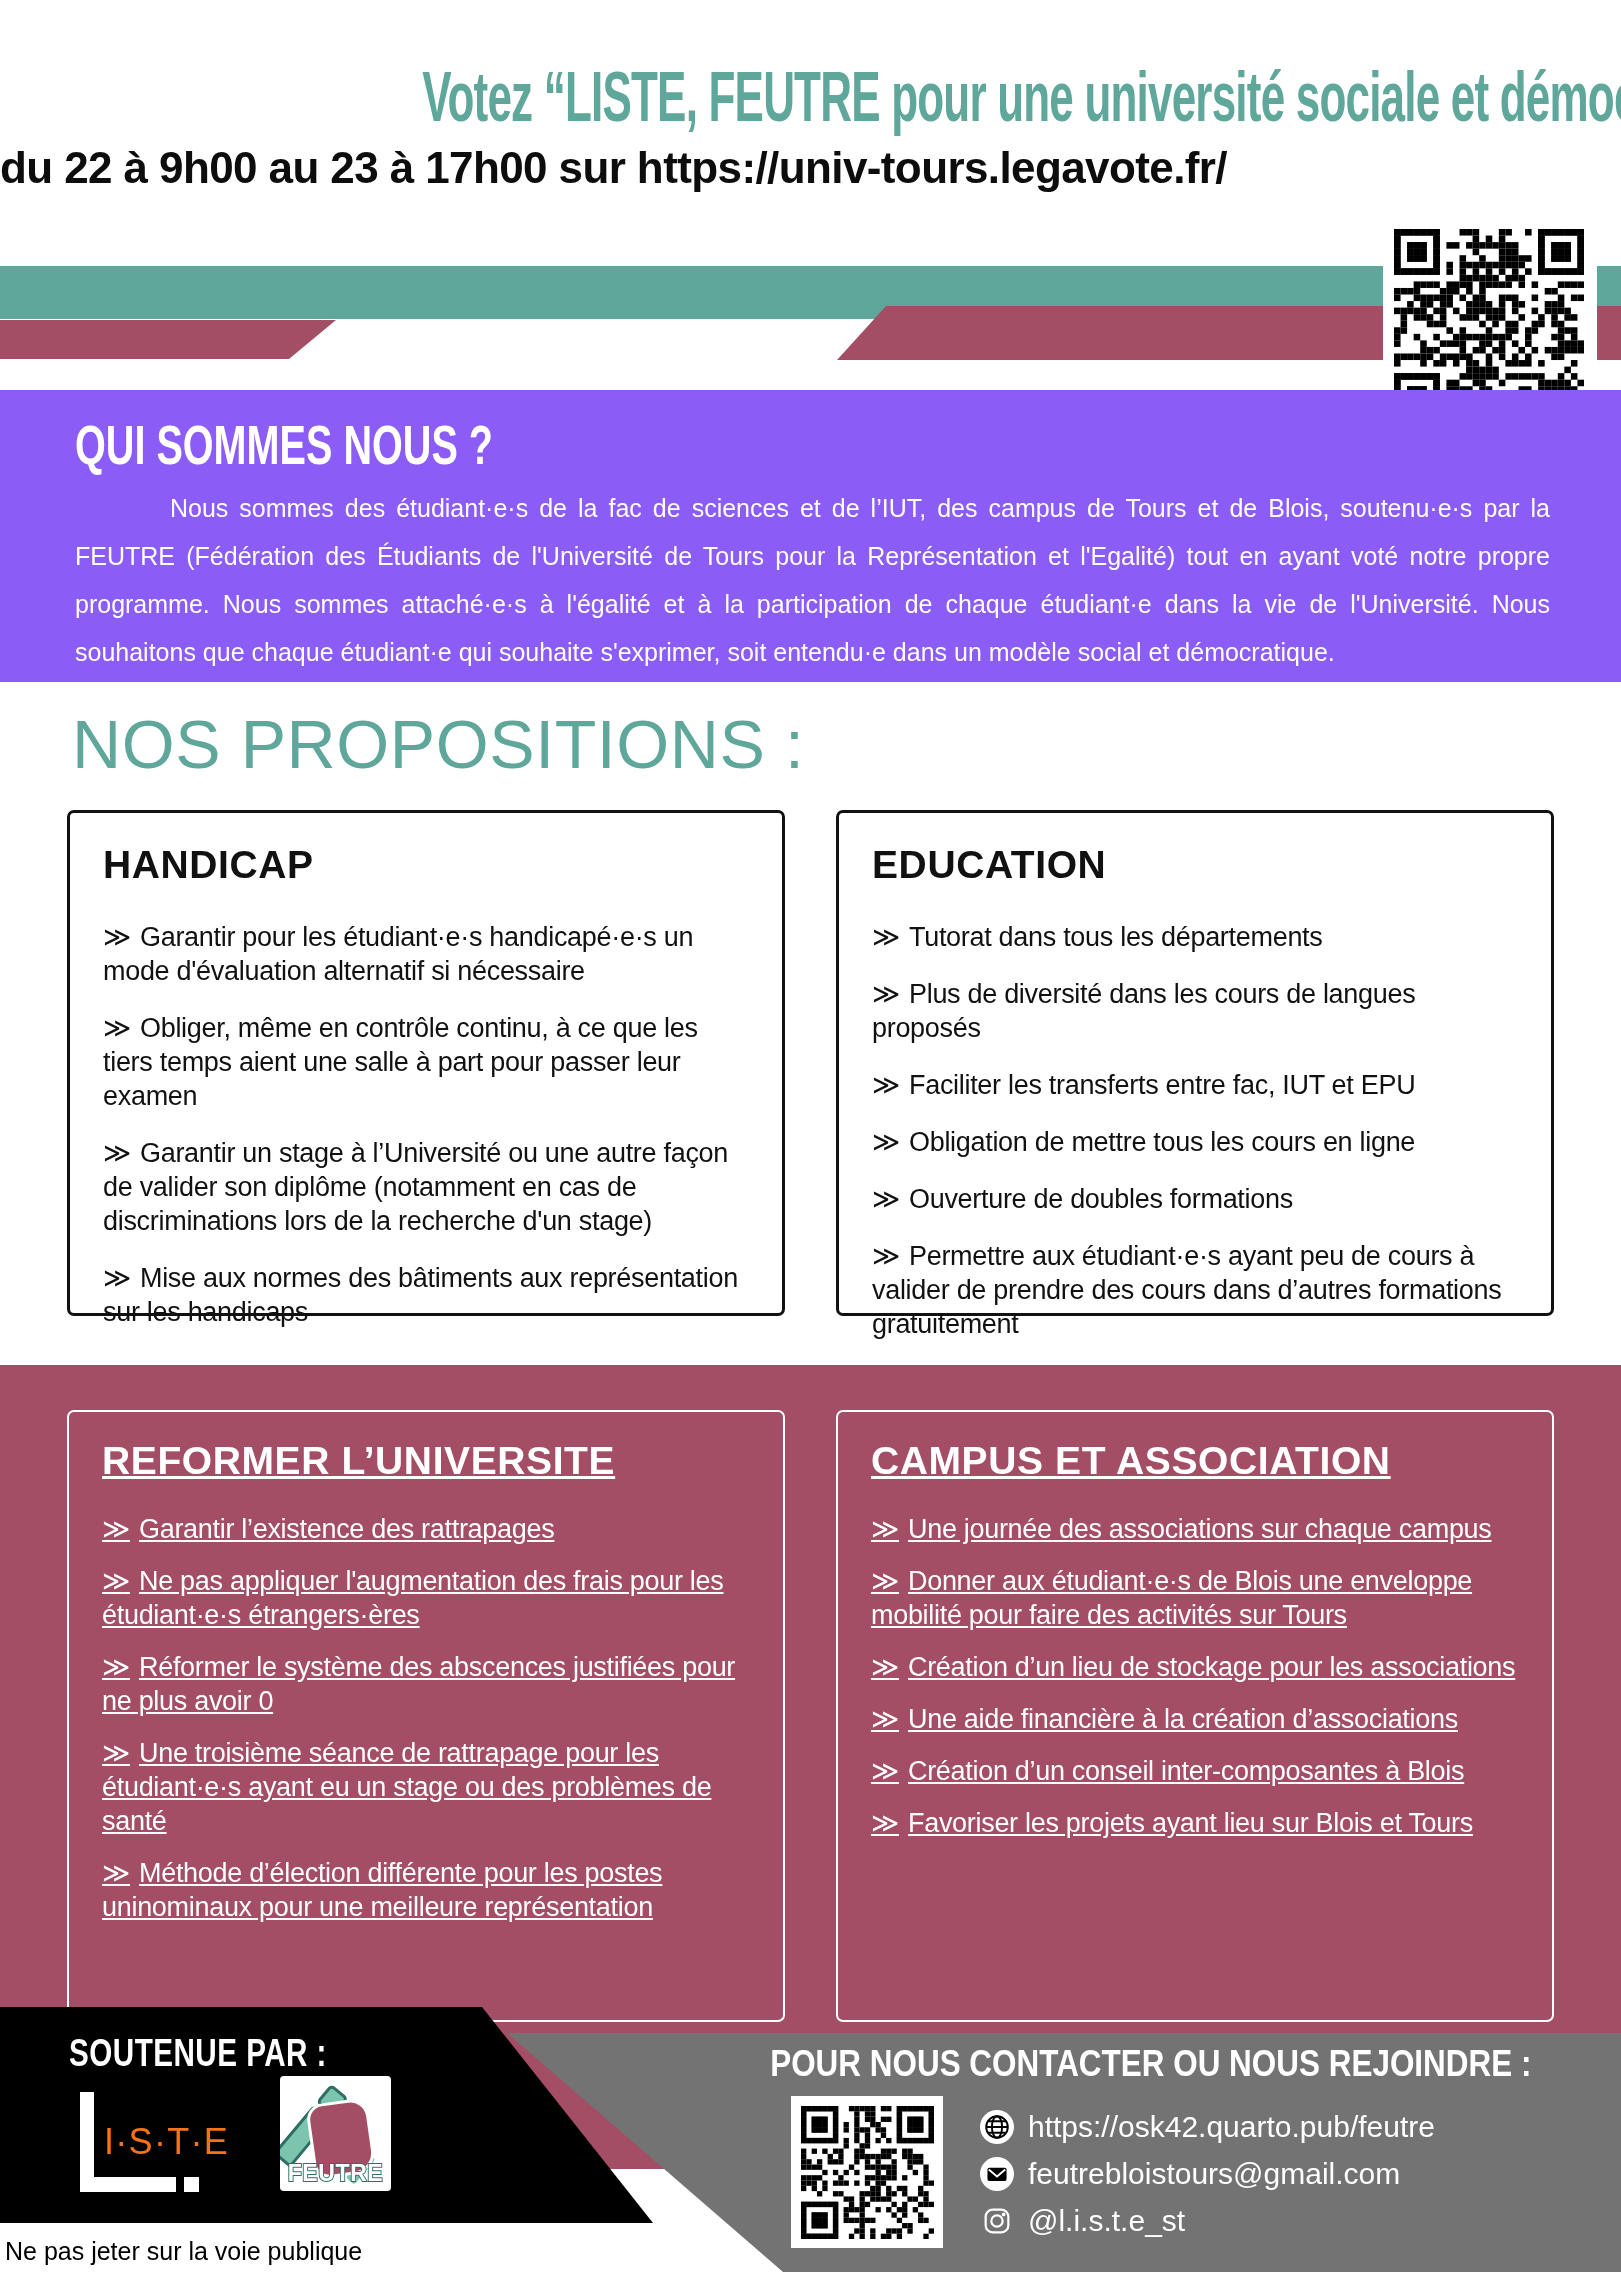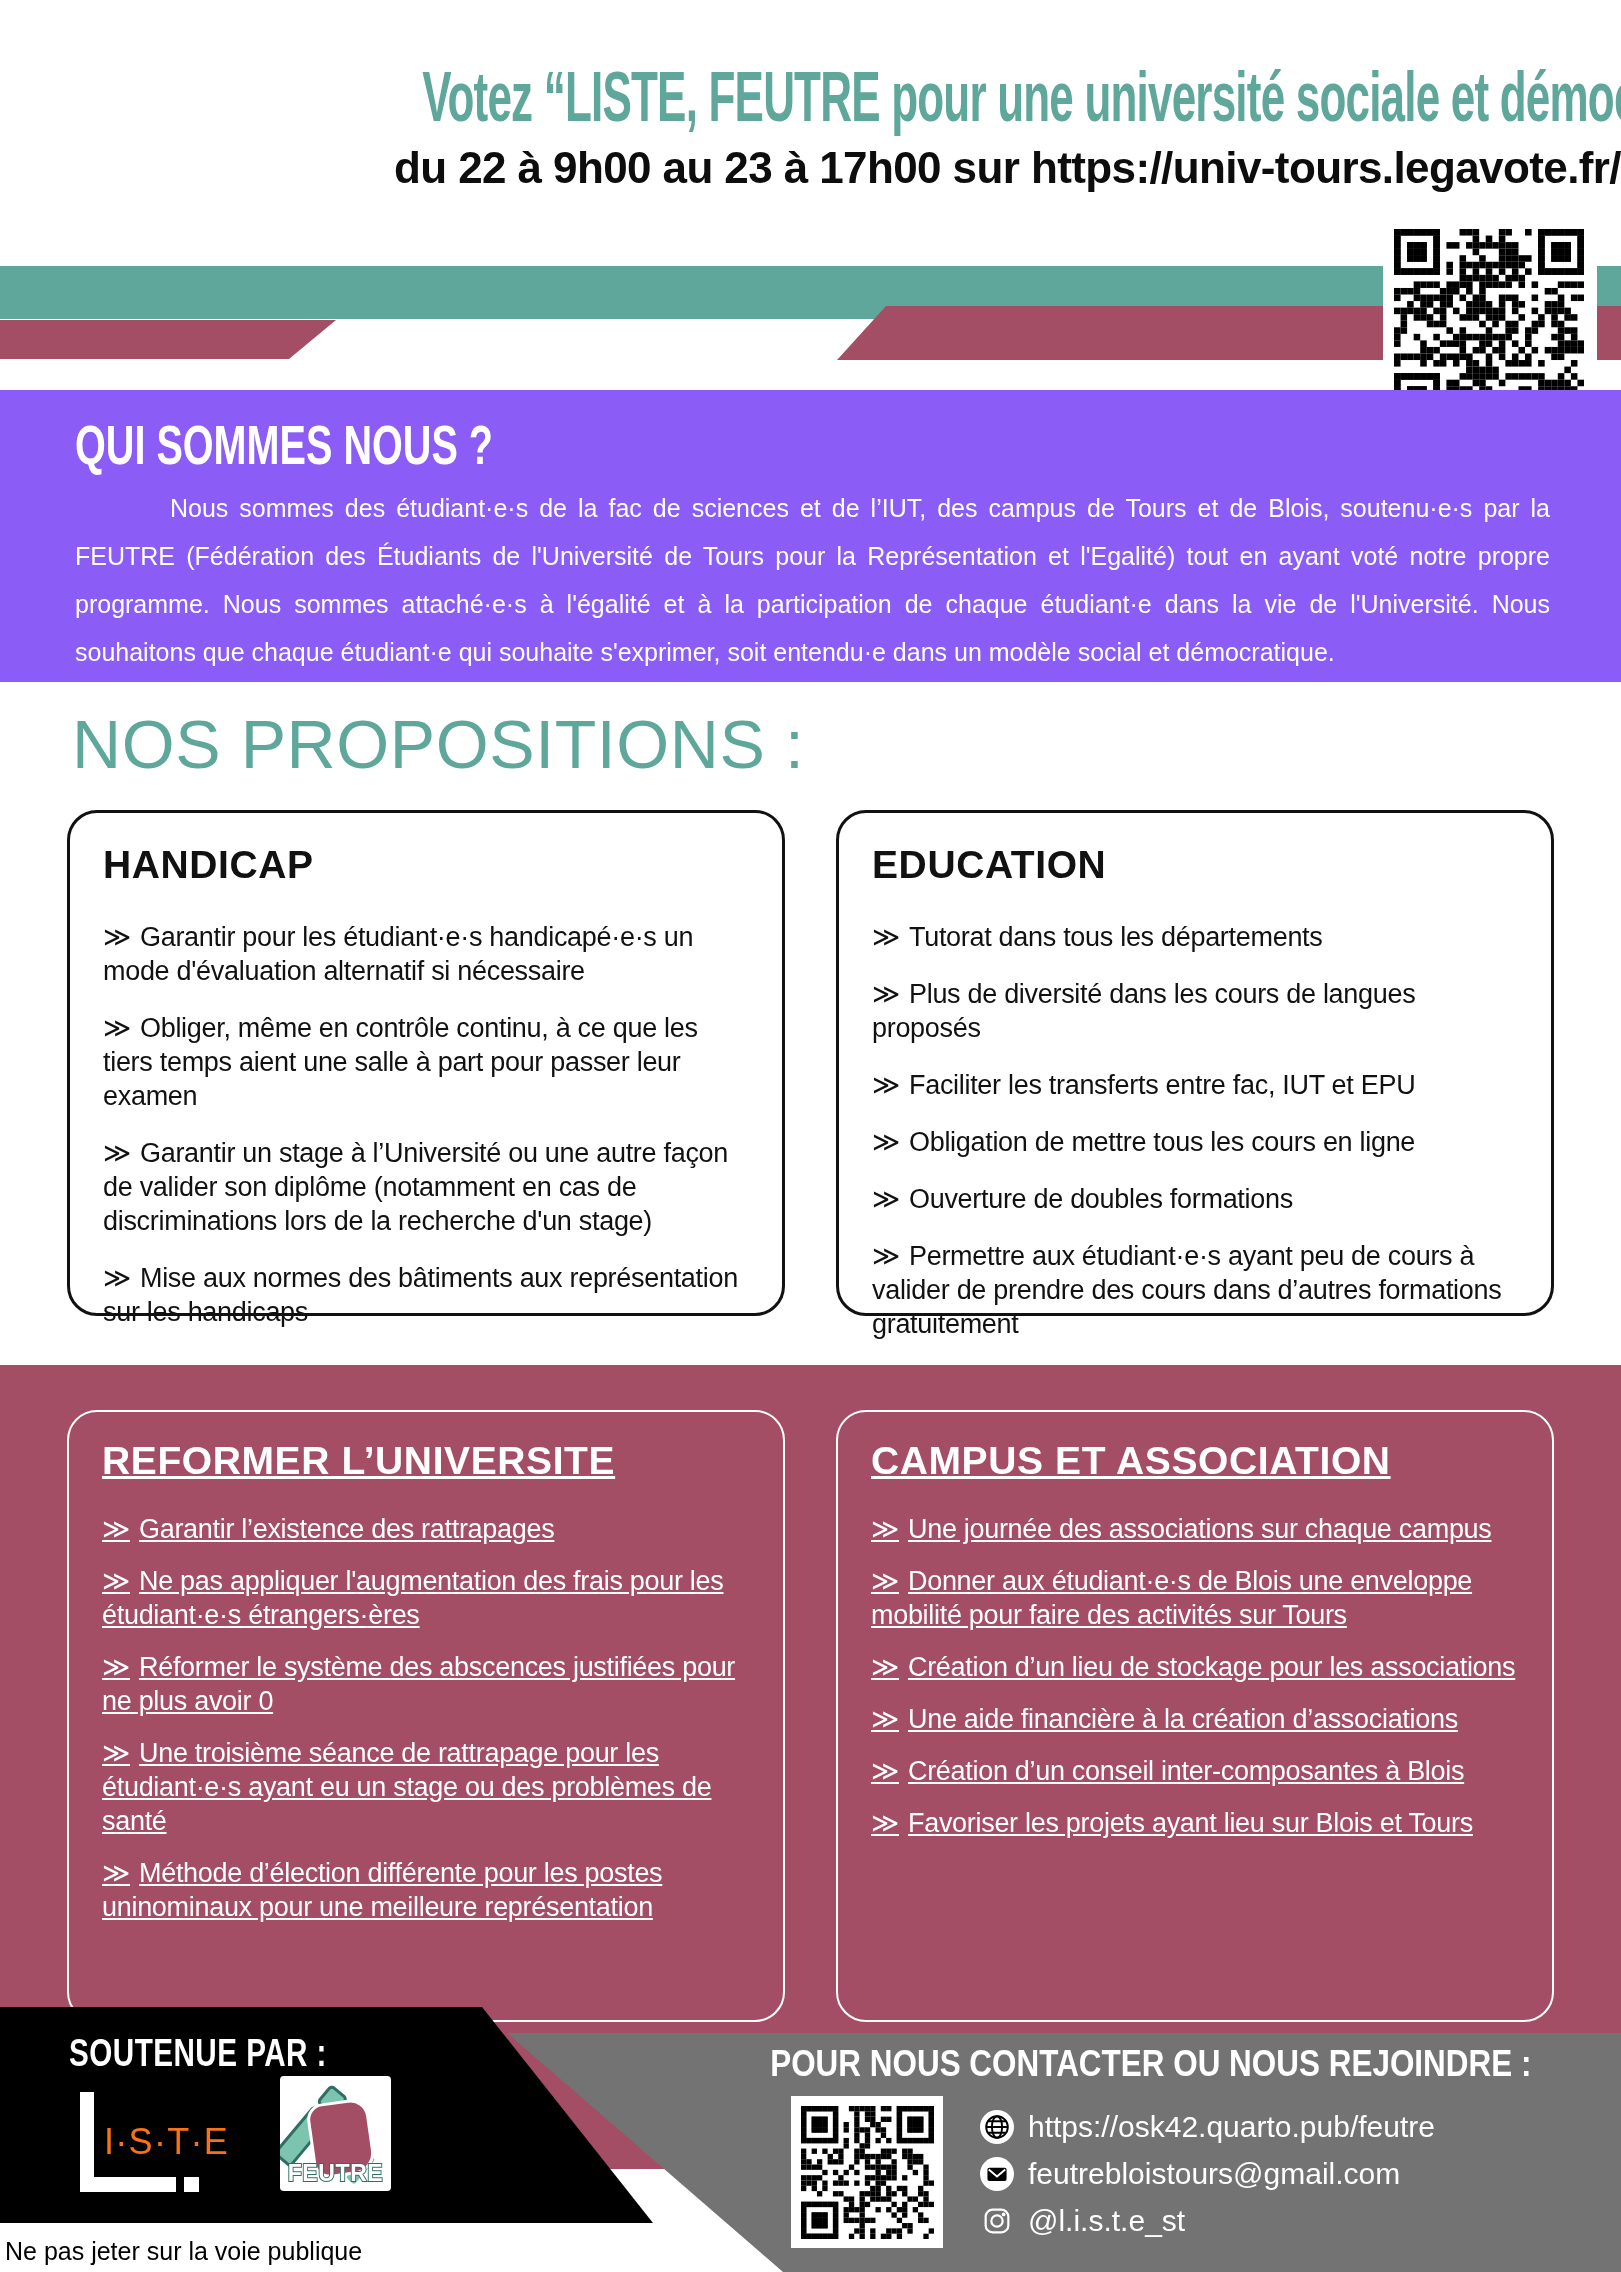--- a/index.html
+++ b/index.html
@@ -4,21 +4,21 @@
 <style>
   html,body{margin:0;padding:0;background:#888;}
   .page{position:relative;width:1621px;height:2273px;background:#ffffff;overflow:hidden;
         font-family:"Liberation Sans", sans-serif;}
   .abs{position:absolute;}
 
   
   .title-wrap{top:56px;left:0;width:1621px;text-align:center;}
   .title-inner{display:inline-block;transform:scaleX(0.62);transform-origin:center;
     font-size:71px;font-weight:bold;letter-spacing:-1.3px;color:#5fa79a;white-space:nowrap;}
-  .subtitle{top:143px;left:0;width:1621px;text-align:right;font-size:44px;font-weight:bold;
+  .subtitle{top:143px;left:0;width:1621px;text-align:left;font-size:44px;font-weight:bold;
     color:#0d0d0d;letter-spacing:-0.6px;white-space:nowrap;}
 
   
   .teal-stripe{top:266px;left:0;width:1621px;height:53px;background:#5fa79a;}
   .maroon-stripe-left{top:320px;left:0;width:336px;height:39px;background:#a34e65;
     clip-path:polygon(0 0,336px 0,289px 39px,0 39px);}
   .maroon-stripe-right{top:306px;left:837px;width:784px;height:54px;background:#a34e65;
     clip-path:polygon(49px 0,784px 0,784px 54px,0 54px);}
   .qr1-box{top:221px;left:1383px;width:214px;height:206px;background:#ffffff;}
   .qr1-box svg{position:absolute;left:11.4px;top:7.6px;}
@@ -26,21 +26,21 @@
   
   .teal-section{top:390px;left:0;width:1621px;height:292px;background:#8b5cf6;color:#ffffff;}
   .about-heading{position:absolute;left:75px;top:23px;}
   .about-heading span{display:inline-block;transform:scaleX(0.72);transform-origin:left center;
     font-size:55px;font-weight:bold;letter-spacing:0;white-space:nowrap;}
   .about-body{position:absolute;left:75px;top:94px;width:1475px;font-size:25px;
     line-height:48px;text-indent:95px;text-align:justify;}
 
   
   .nos-heading{top:705px;left:72px;font-size:68px;font-weight:normal;color:#5fa79a;letter-spacing:0.6px;}
-  .card{border-radius:30px;box-sizing:border-box;padding:0 33px;}
+  .card{border-radius:7px;box-sizing:border-box;padding:0 33px;}
   .card-light{top:810px;height:506px;background:#ffffff;border:3.2px solid #111111;color:#111111;}
   .card-dark{top:1410px;height:612px;background:transparent;border:2.5px solid #ffffff;color:#ffffff;text-decoration:underline;}
   .card-a,.card-c{left:67px;width:718px;}
   .card-b,.card-d{left:836px;width:718px;}
   .card-title{margin-top:30px;font-size:39px;font-weight:bold;letter-spacing:0.6px;}
   .card-dark .card-title{margin-top:27px;}
   .bullets{margin-top:33px;}
   .card-dark .bullets{margin-top:29px;}
   .bullet{font-size:27px;line-height:34px;letter-spacing:-0.3px;margin-bottom:23px;}
   .card-dark .bullet{margin-bottom:18px;}

